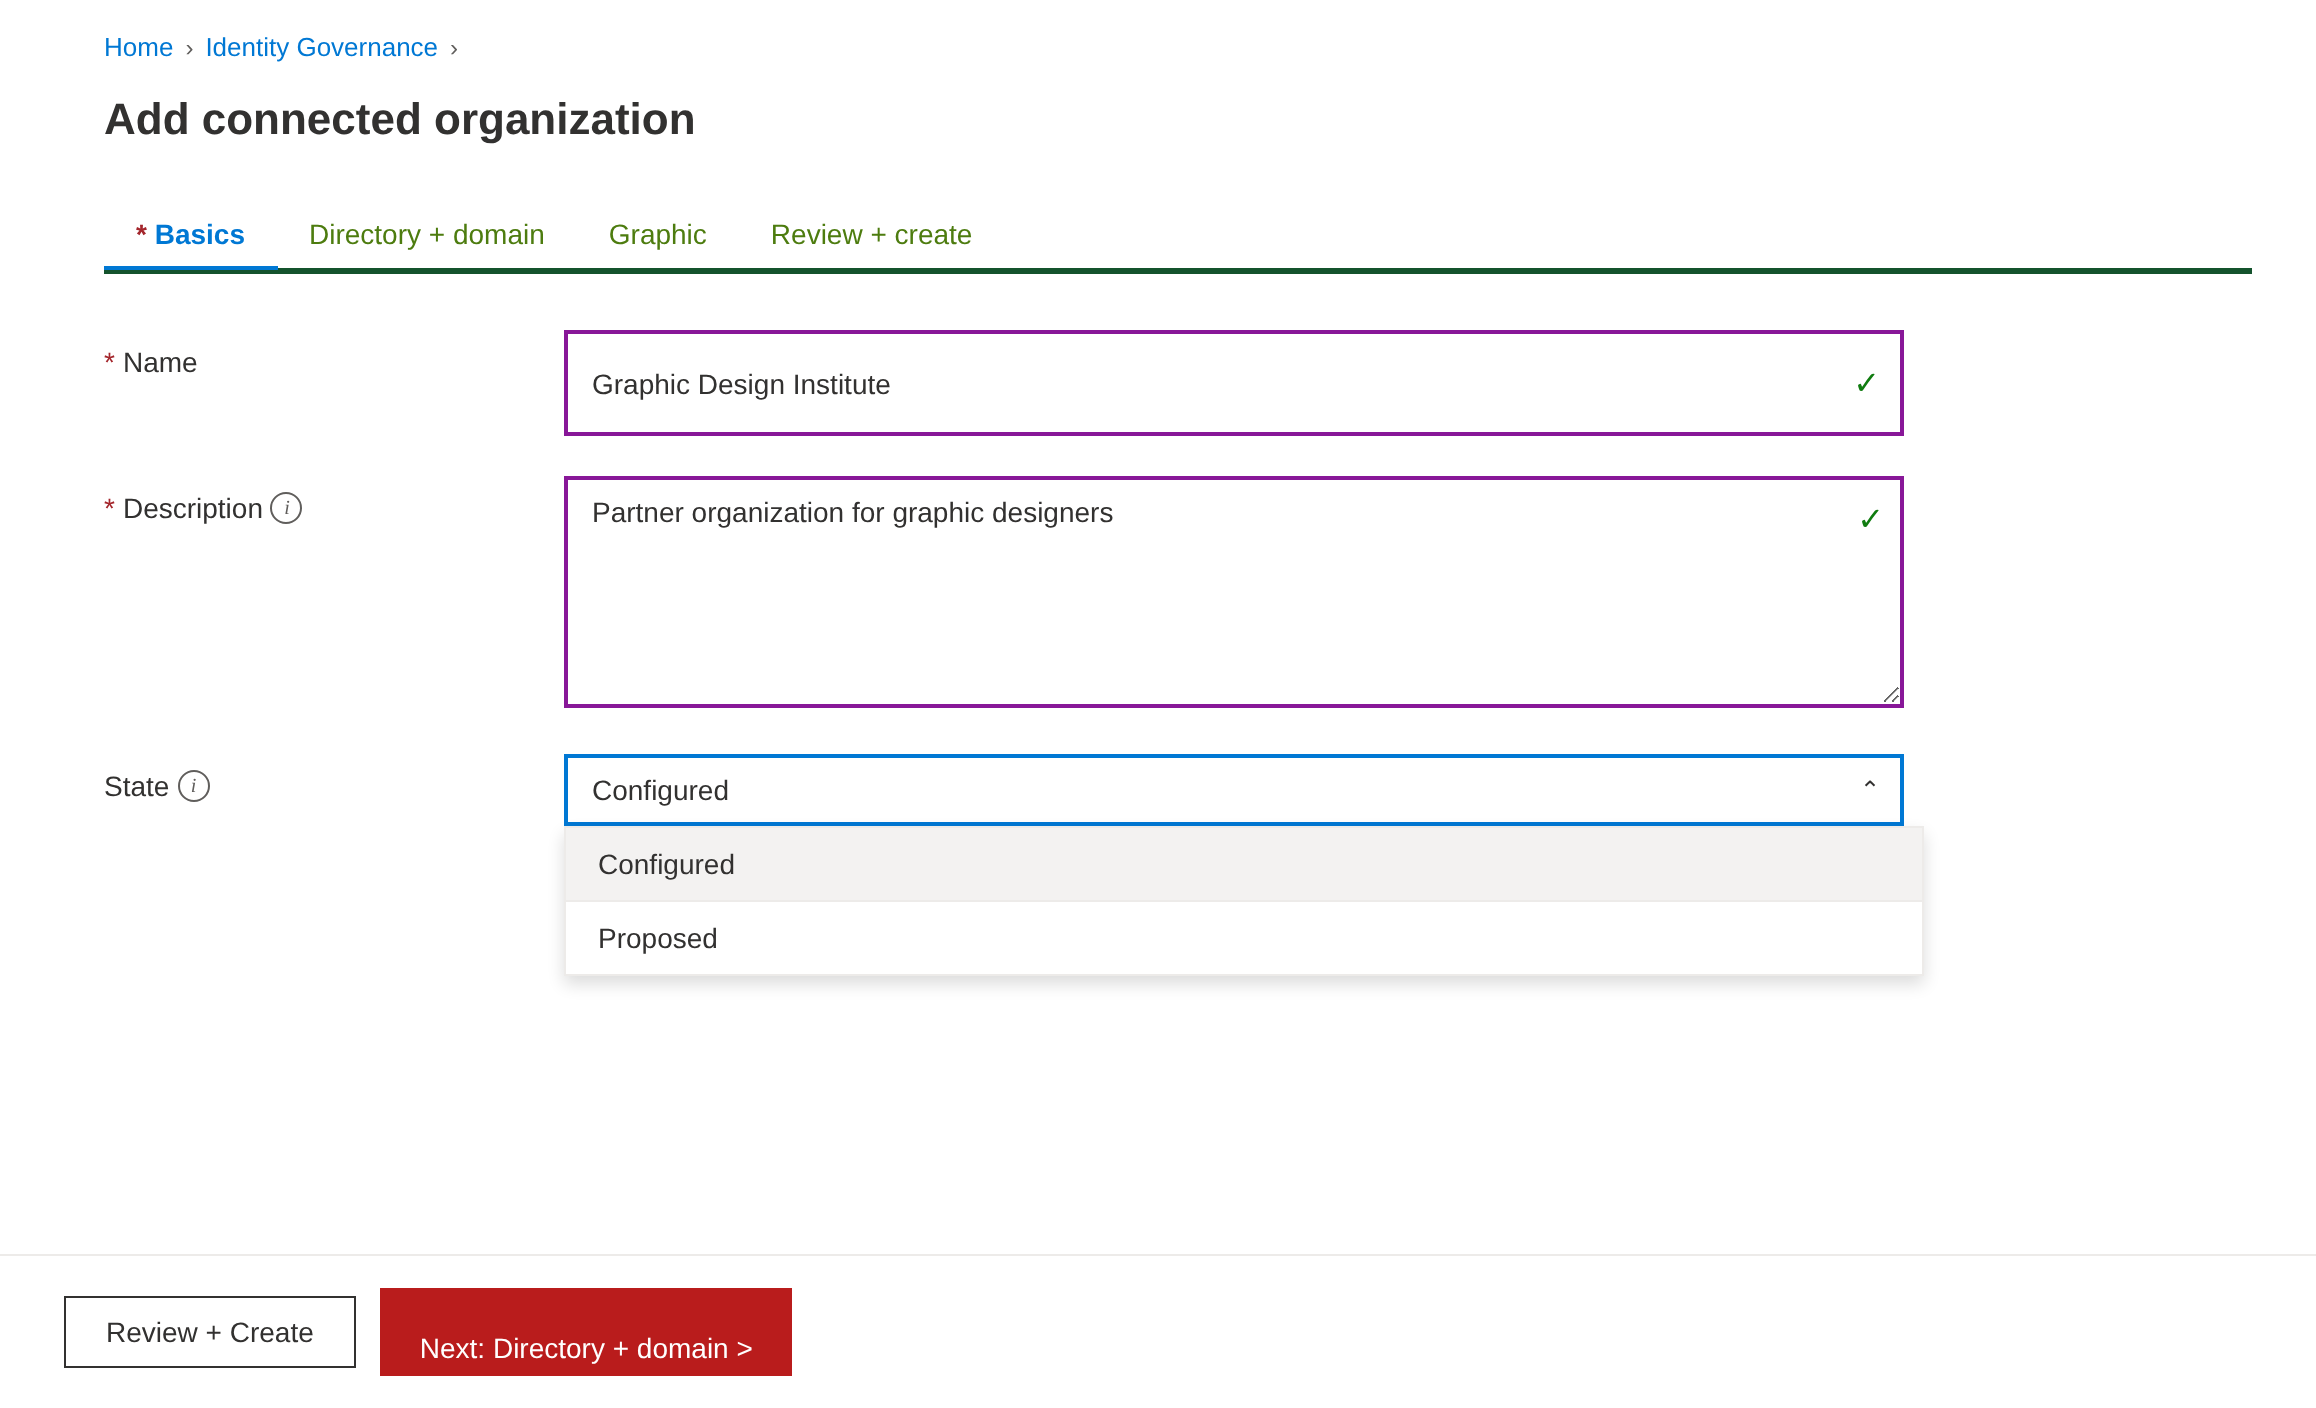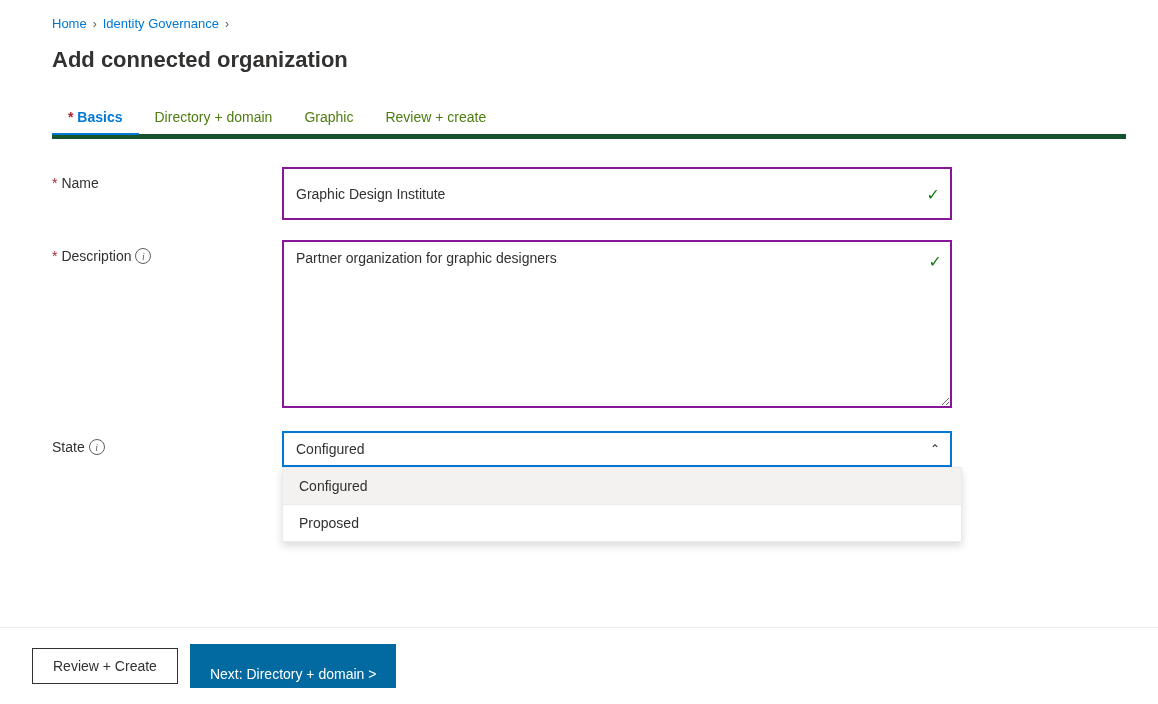--- a/index.html
+++ b/index.html
@@ -36,21 +36,21 @@
     }
     .page-title {
       font-size: 22px;
       font-weight: 600;
       color: #323130;
       margin-bottom: 28px;
     }
     .tabs {
       display: flex;
       gap: 0;
-      border-bottom: 5px solid #14532d;
+      border-bottom: 3px solid #14532d;
       margin-bottom: 28px;
     }
     .tab {
       padding: 8px 16px;
       font-size: 14px;
       cursor: pointer;
       color: #4d7c0f;
       border-bottom: 2px solid transparent;
       margin-bottom: -1px;
       white-space: nowrap;
@@ -98,21 +98,21 @@
       cursor: pointer;
       font-style: italic;
       font-family: serif;
     }
     .form-control-wrap {
       flex: 1;
       position: relative;
     }
     .form-textarea {
       width: 100%;
-      height: 168px;
+      height: 116px;
       border: 2px solid #881798;
       padding: 8px 32px 8px 12px;
       font-size: 14px;
       color: #323130;
       resize: vertical;
       outline: none;
       font-family: inherit;
     }
     .check-icon {
       position: absolute;
@@ -209,21 +209,21 @@
       background: #fff;
       color: #323130;
       font-size: 14px;
       cursor: pointer;
       font-family: inherit;
     }
     .btn-primary {
       height: 20px;
       padding: 22px 20px;
       border: none;
-      background: #0369a1;
+      background: #b91c1c;
       color: #fff;
       font-size: 14px;
       cursor: pointer;
       font-family: inherit;
     }
   </style>
 </head>
 <body>
 
 <div class="main-content">

